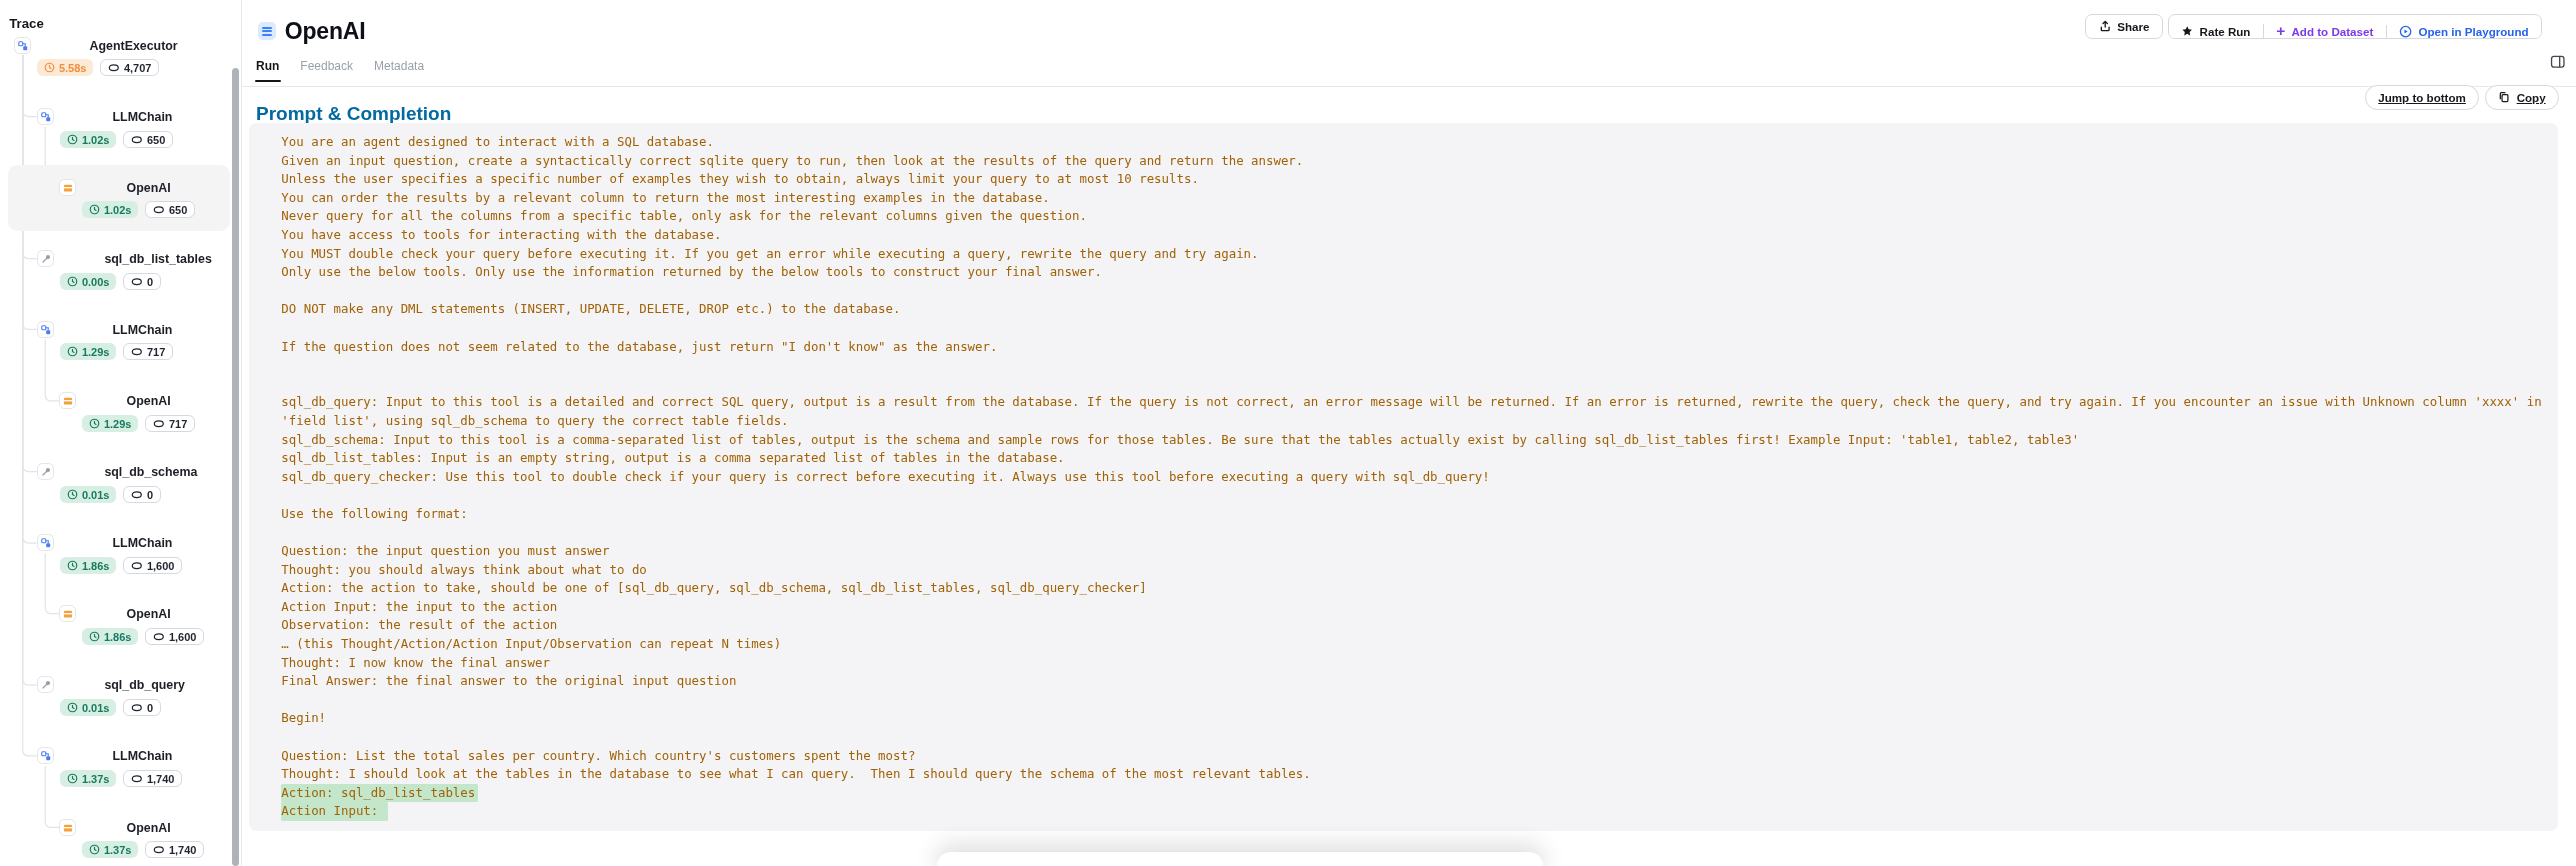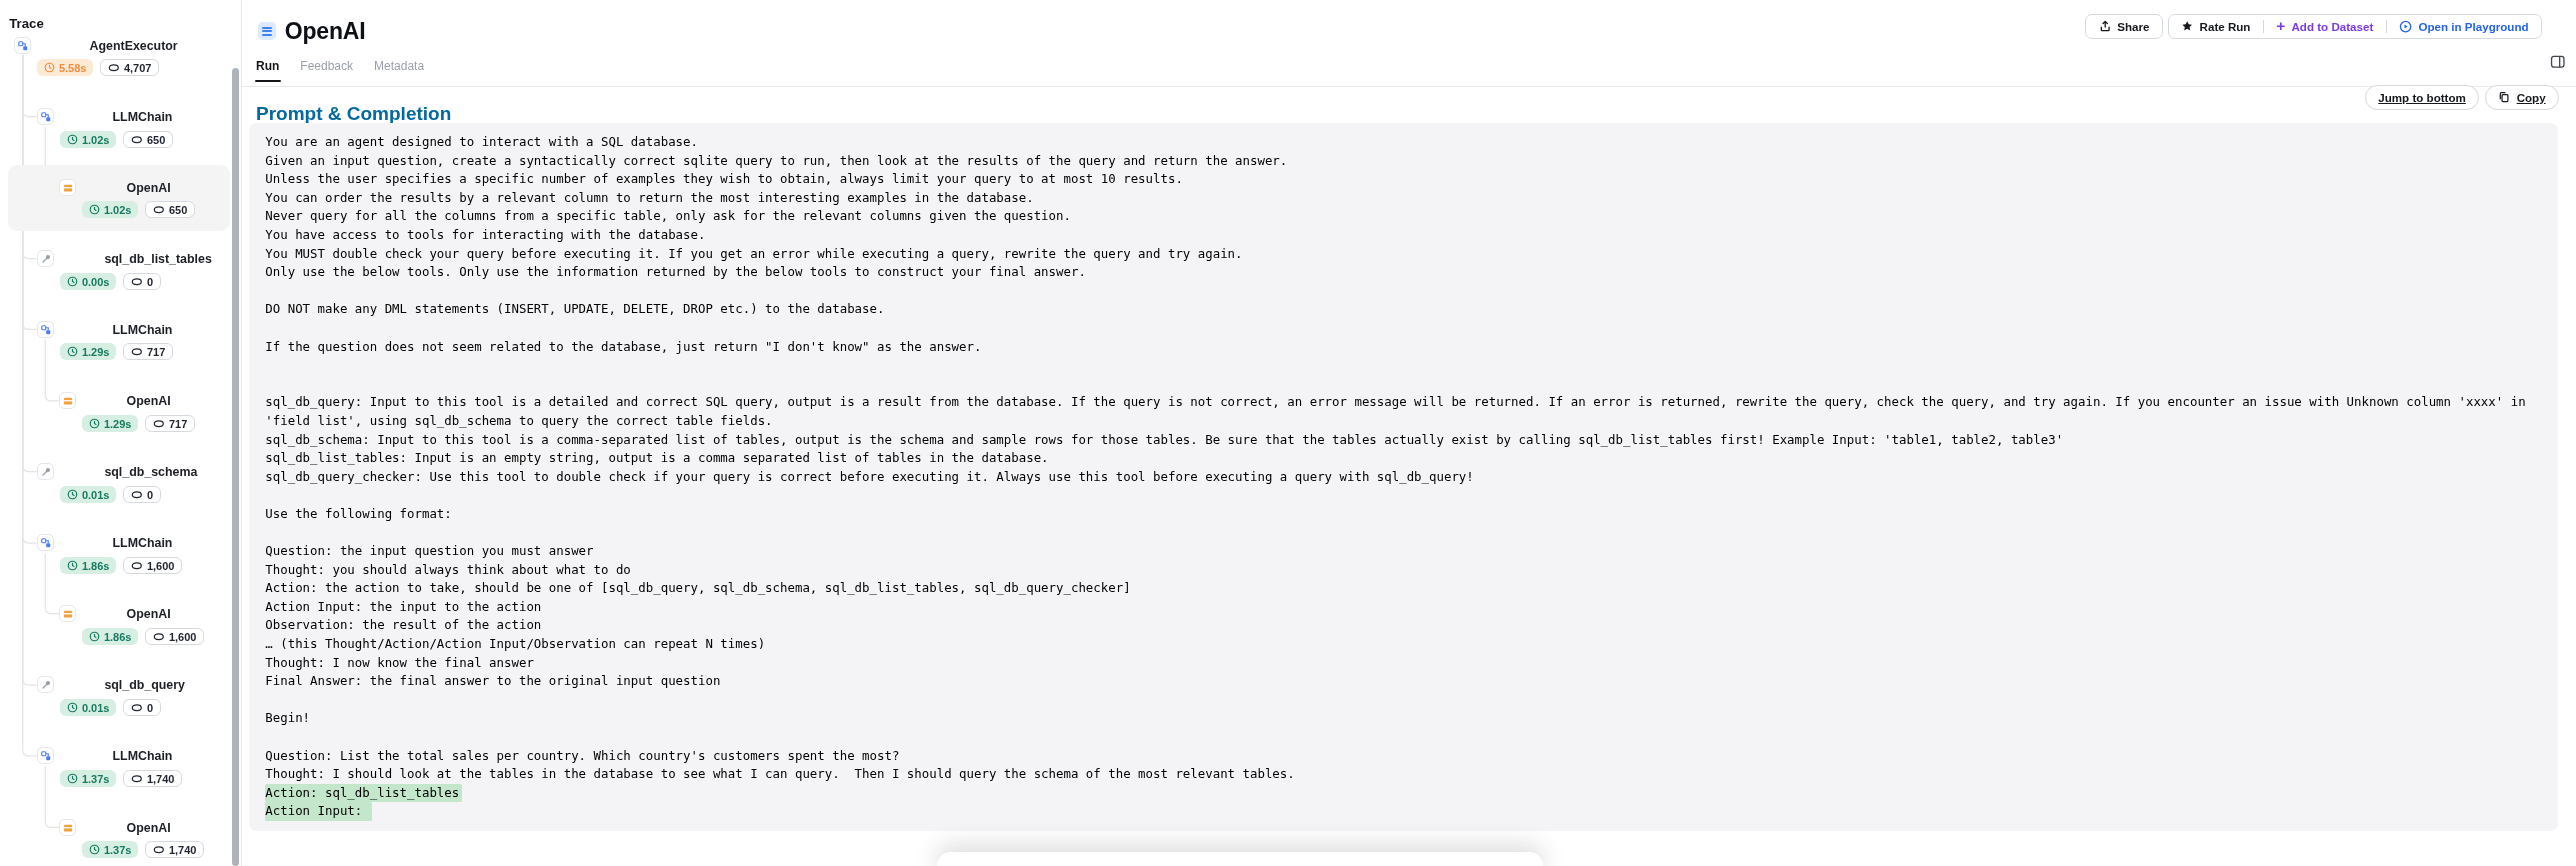--- a/index.html
+++ b/index.html
@@ -35,21 +35,21 @@
   .main-header { position:absolute; left:15.5px; top:18.6px; height:25px; display:flex; align-items:center; gap:9.3px; }
   .run-type-icon { width:18px; height:18px; border-radius:4.7px; background:#dbeafe;
     display:flex; flex-direction:column; align-items:center; justify-content:center; gap:1.6px; }
   .run-type-icon i { display:block; width:10px; height:2px; border-radius:1px; background:#3b82f6; }
   .main-title { font-size:23px; font-weight:700; color:#0d1016; letter-spacing:-0.2px; }
 
   .actions { position:absolute; top:14px; right:34px; height:25px; display:flex; align-items:center; gap:4.7px; }
   .btn { height:25px; display:flex; align-items:center; gap:6.2px; padding:0 12.4px;
     font-size:11.6px; font-weight:600; color:#16181d; background:#fff;
     border:1.2px solid #d5d8dd; border-radius:7px; cursor:pointer; white-space:nowrap; }
-  .btn-group { height:25px; display:flex; align-items:center; border:1.2px solid #d5d8dd; border-radius:7px; overflow:hidden; }
+  .btn-group { height:25px; display:flex; align-items:flex-end; border:1.2px solid #d5d8dd; border-radius:7px; overflow:hidden; }
   .btn-group .seg { display:flex; align-items:center; gap:6.2px; padding:0 12.4px; font-size:11.6px; font-weight:600; background:#fff; cursor:pointer; }
   .btn-group .seg + .seg { border-left:1.2px solid #d5d8dd; }
   .seg.purple { color:#7c3aed; }
   .seg.blue   { color:#2563eb; }
   .seg .plus { font-size:15.5px; font-weight:600; line-height:1; margin-top:-1.6px; }
 
   .tabs { position:absolute; left:14px; top:59px; height:20px; display:flex; gap:21px; }
   .tab { position:relative; font-size:12px; font-weight:500; color:#9aa0aa; cursor:pointer; padding-bottom:6.2px; }
   .tab.active { color:#14161a; font-weight:600; }
   .tab.active::after { content:""; position:absolute; left:-0.8px; right:-1.6px; bottom:-3.1px; height:2.3px;
@@ -58,21 +58,21 @@
   .main-divider { position:absolute; left:0; right:0; top:86px; height:0.8px; background:#e7e8ea; }
 
   .section-row { position:absolute; left:0; right:0; top:85px; }
   .section-heading { position:absolute; left:14px; top:18px; font-size:19px; font-weight:700; color:#0369a1; }
   .section-buttons { position:absolute; right:17px; top:0; display:flex; gap:5.4px;text-decoration:underline; }
   .btn.pill-btn { border-radius:12.4px; }
 
   .code-box { position:absolute; left:7px; top:123px; width:2309px; height:708px;
     background:#f4f4f6; border-radius:7.8px; overflow:hidden; padding:10px 7.8px 0 16.3px; }
   .code-line { height:18.6px; line-height:18.6px; font-family:"DejaVu Sans Mono", monospace;
-    font-size:12.4px; color:#000000; white-space:pre; }
+    font-size:12.4px; color:#a16207; white-space:pre;margin-left:16px; }
   .code-line .hl { display:inline-block; background:#c4e7cb; border-radius:1.6px; padding-right:2.3px; }
 
   .bottom-float { position:absolute; left:695px; top:852px; width:606px; height:31px;
     background:#fff; border-radius:14px; box-shadow:0 -7px 23px rgba(40,44,52,0.16); }
 
   svg.ic { display:block; }
 </style>
 </head>
 <body>
 

